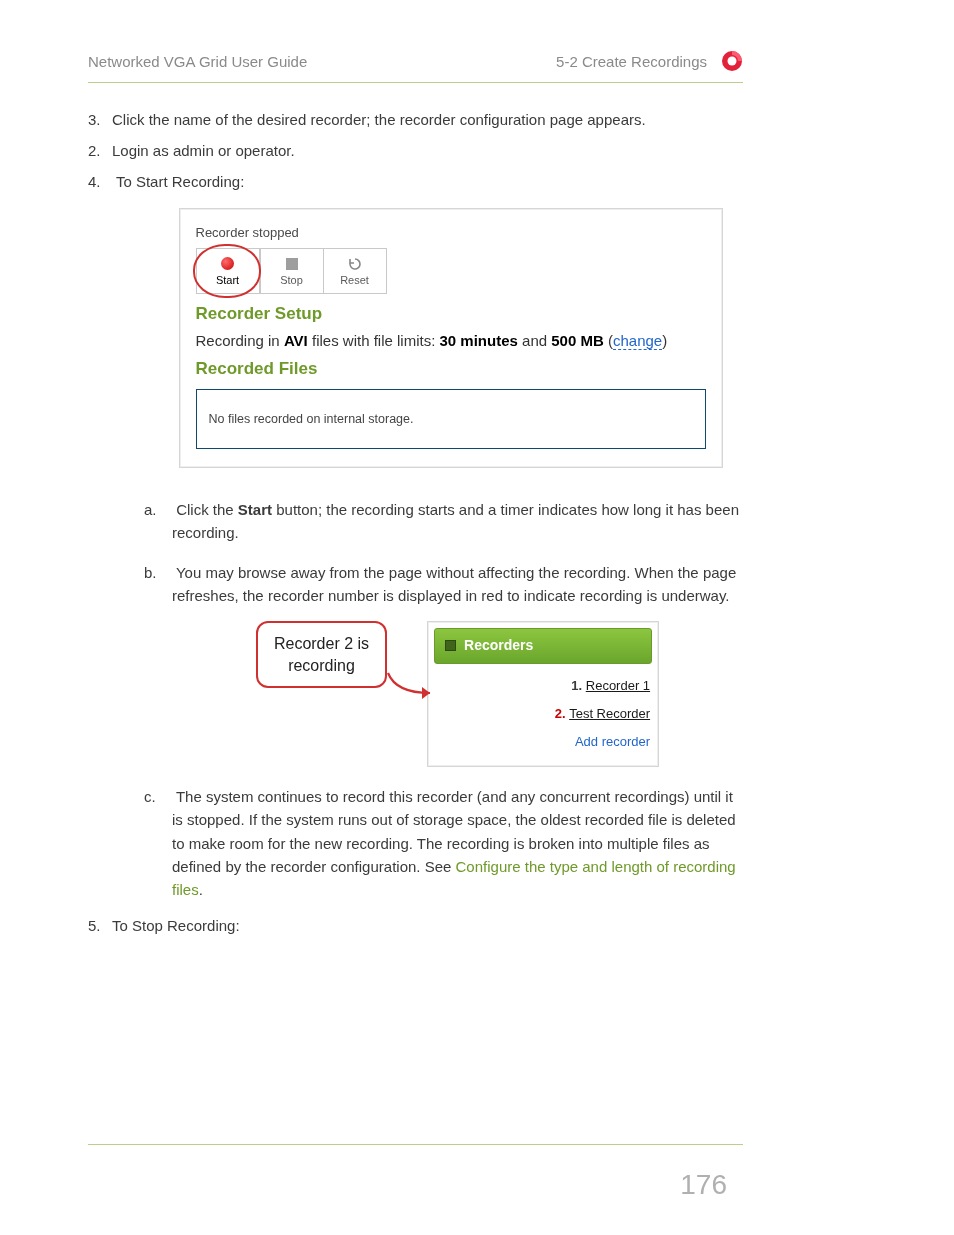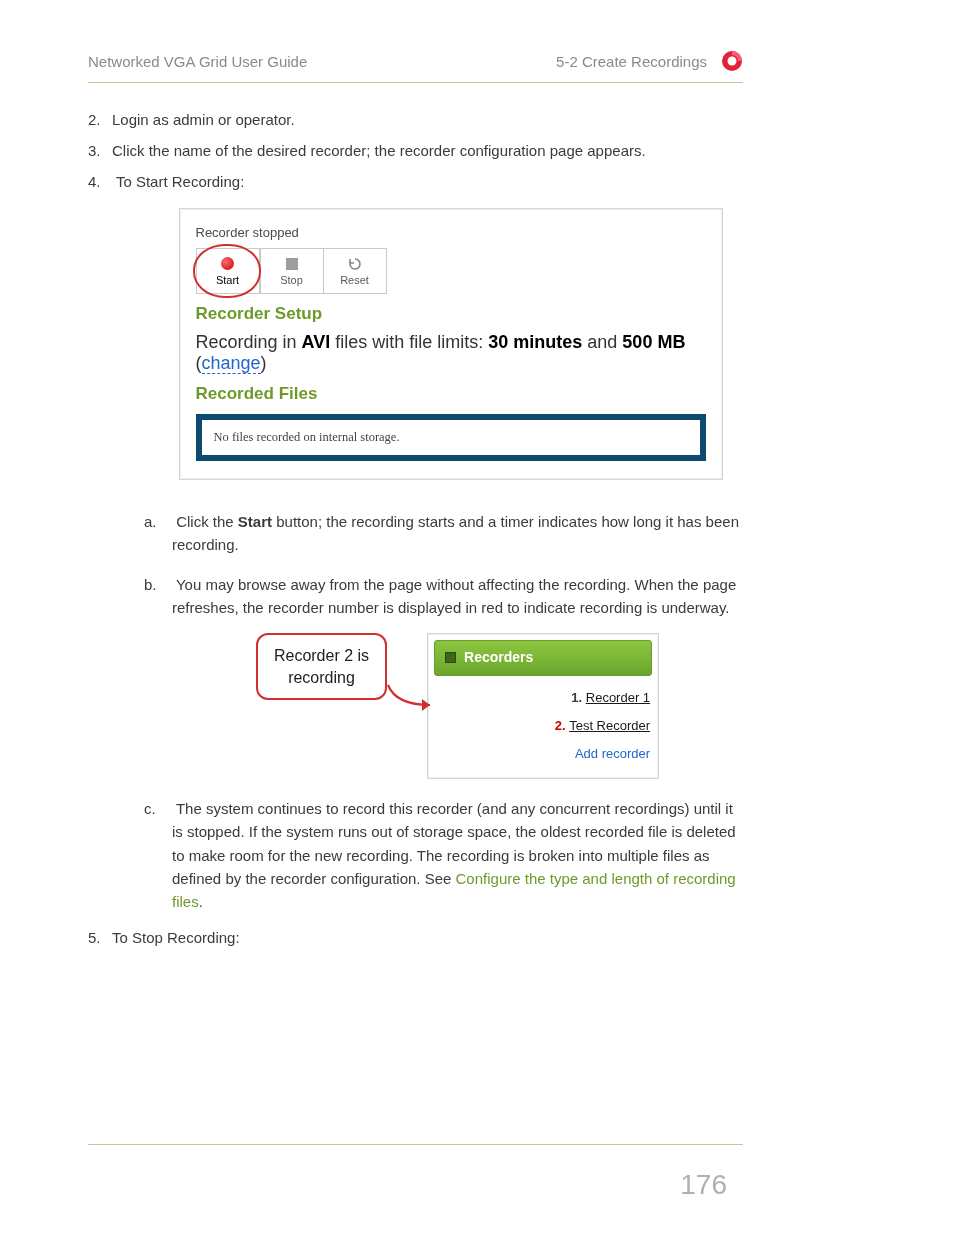--- a/index.html
+++ b/index.html
@@ -129,34 +129,33 @@
     border-radius: 32px / 26px;
     pointer-events: none;
   }
   .ui-btn.start-btn { color:#000; }
   .section-h {
     color: #6f9a2a;
     font-weight: bold;
     font-size: 17px;
     margin: 10px 0 8px 0;
   }
-  .setup-line { font-size: 18px; color:#333; }
+  .setup-line { font-size: 15px; color:#333; }
   .setup-line b { color:#000; }
   .change-link {
     color:#2266cc;
     border-bottom: 1px dashed #2266cc;
     cursor: pointer;
   }
   .file-box {
-    border: 6px solid #0c4a6e;
-    padding: 10px 12px;
+    border: 1px solid #0c4a6e;
+    padding: 22px 12px;
     margin-top: 10px;
     font-size: 12.5px;
     color:#444;
-    font-family:Liberation Serif, serif;
   }
 
   
   .shot2-wrap {
     display: flex;
     justify-content: center;
     margin: 14px 0 18px 0;
   }
   .shot2-row {
     display: flex;
@@ -249,22 +248,22 @@
         <svg viewBox="0 0 22 22" width="22" height="22">
           <circle cx="11" cy="11" r="10" fill="#e2213b"></circle>
           <circle cx="11" cy="11" r="4.5" fill="#fff"></circle>
           <path d="M11 1 A10 10 0 0 1 21 11 L17 11 A6 6 0 0 0 11 5 Z" fill="#ff5a70"></path>
         </svg>
       </span>
     </div>
   </div>
 
   <ol class="main-list">
+    <li data-marker="3.  ">Click the name of the desired recorder; the recorder configuration page appears.</li>
     <li data-marker="2.  ">Login as admin or operator.</li>
-    <li data-marker="3.  ">Click the name of the desired recorder; the recorder configuration page appears.</li>
     <li data-marker="4.  ">
       <span>To Start Recording:</span>
 
       <div class="shot-wrap">
         <div class="shot1">
           <div class="rec-status">Recorder stopped</div>
           <div class="btn-row">
             <div class="start-circle">
               <div class="start-ring"></div>
               <div class="ui-btn start-btn">

